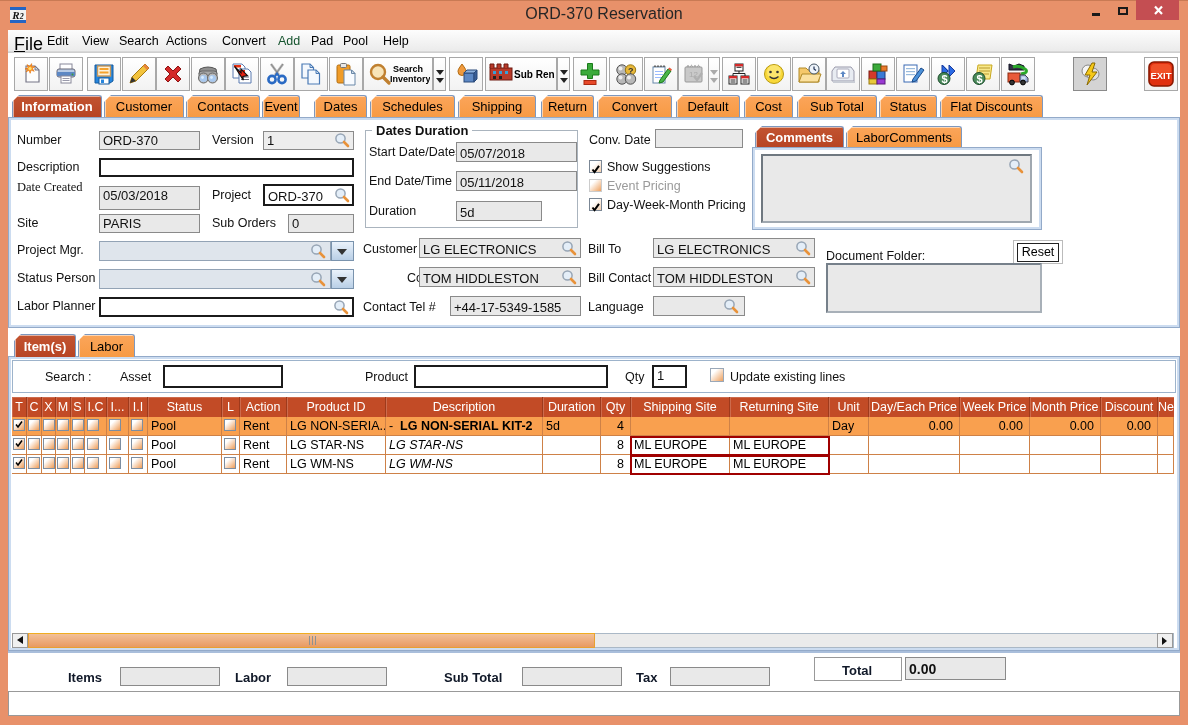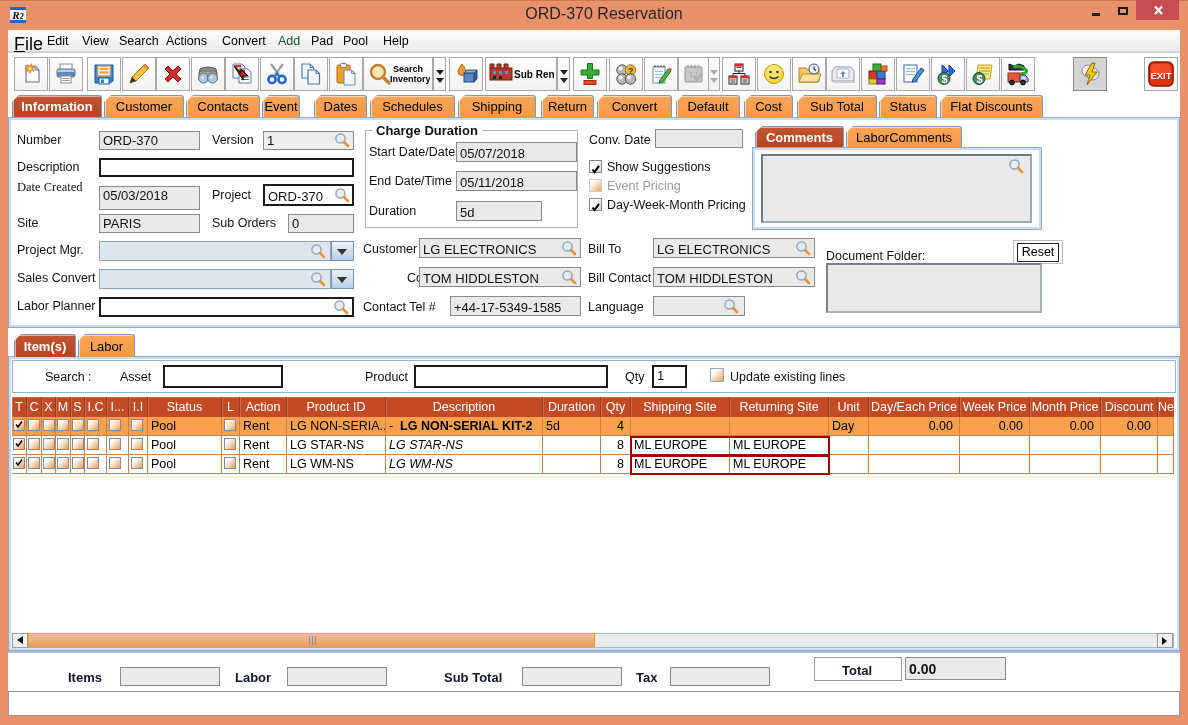--- a/index.html
+++ b/index.html
@@ -362,37 +362,37 @@
 <div class="lbl" style="left:212px;top:216px;">Sub Orders</div>
 <div class="fld" style="left:288px;top:214px;width:66px;height:19px;">0</div>
 <div class="lbl" style="left:17px;top:243px;">Project Mgr.</div>
 <div class="cfld" style="left:99px;top:241px;width:232px;height:20px;"></div>
 <svg class="mag" style="left:310px;top:243px;">
       <circle cx="6.5" cy="6.5" r="4.6" fill="#e4eef8" stroke="#97a5b5" stroke-width="1.5"></circle>
       <path d="M10 10 L14 14" stroke="#e8923a" stroke-width="2.6" stroke-linecap="round"></path>
     </svg>
 <div class="abs" style="left:331px;top:241px;width:23px;height:20px;background:linear-gradient(#eaf2fb,#b9cfe6);border:1px solid #7a93ad;"></div>
 <div class="abs" style="left:337px;top:249px;width:0;height:0;border-left:5px solid transparent;border-right:5px solid transparent;border-top:6px solid #333;"></div>
-<div class="lbl" style="left:17px;top:271px;">Sales Convert</div>
+<div class="lbl" style="left:17px;top:271px;">Status Person</div>
 <div class="cfld" style="left:99px;top:269px;width:232px;height:20px;"></div>
 <svg class="mag" style="left:310px;top:271px;">
       <circle cx="6.5" cy="6.5" r="4.6" fill="#e4eef8" stroke="#97a5b5" stroke-width="1.5"></circle>
       <path d="M10 10 L14 14" stroke="#e8923a" stroke-width="2.6" stroke-linecap="round"></path>
     </svg>
 <div class="abs" style="left:331px;top:269px;width:23px;height:20px;background:linear-gradient(#eaf2fb,#b9cfe6);border:1px solid #7a93ad;"></div>
 <div class="abs" style="left:337px;top:277px;width:0;height:0;border-left:5px solid transparent;border-right:5px solid transparent;border-top:6px solid #333;"></div>
 <div class="lbl" style="left:17px;top:299px;">Labor Planner</div>
 <div class="wfld" style="left:99px;top:297px;width:255px;height:20px;"></div>
 <svg class="mag" style="left:333px;top:299px;">
       <circle cx="6.5" cy="6.5" r="4.6" fill="#e4eef8" stroke="#97a5b5" stroke-width="1.5"></circle>
       <path d="M10 10 L14 14" stroke="#e8923a" stroke-width="2.6" stroke-linecap="round"></path>
     </svg>
 
 <div class="abs" style="left:365px;top:130px;width:213px;height:98px;border:1px solid #aab4be;"></div>
-<div class="abs" style="left:372px;top:123px;background:#fff;padding:0 4px;font-size:13px;font-weight:bold;color:#111;">Charge Duration</div>
+<div class="abs" style="left:372px;top:123px;background:#fff;padding:0 4px;font-size:13px;font-weight:bold;color:#111;">Dates Duration</div>
 <div class="lbl" style="left:369px;top:145px;">Start Date/Dates</div>
 <div class="fld" style="left:456px;top:142px;width:121px;height:20px;padding-top:3px;">05/07/2018</div>
 <div class="lbl" style="left:369px;top:174px;">End Date/Time</div>
 <div class="fld" style="left:456px;top:171px;width:121px;height:20px;padding-top:3px;">05/11/2018</div>
 <div class="lbl" style="left:369px;top:204px;">Duration</div>
 <div class="fld" style="left:456px;top:201px;width:86px;height:20px;padding-top:3px;">5d</div>
 
 <div class="lbl" style="left:589px;top:133px;">Conv. Date</div>
 <div class="fld" style="left:655px;top:129px;width:88px;height:19px;"></div>
 <div class="cb" style="left:589px;top:160px;"><svg width="11" height="11">

